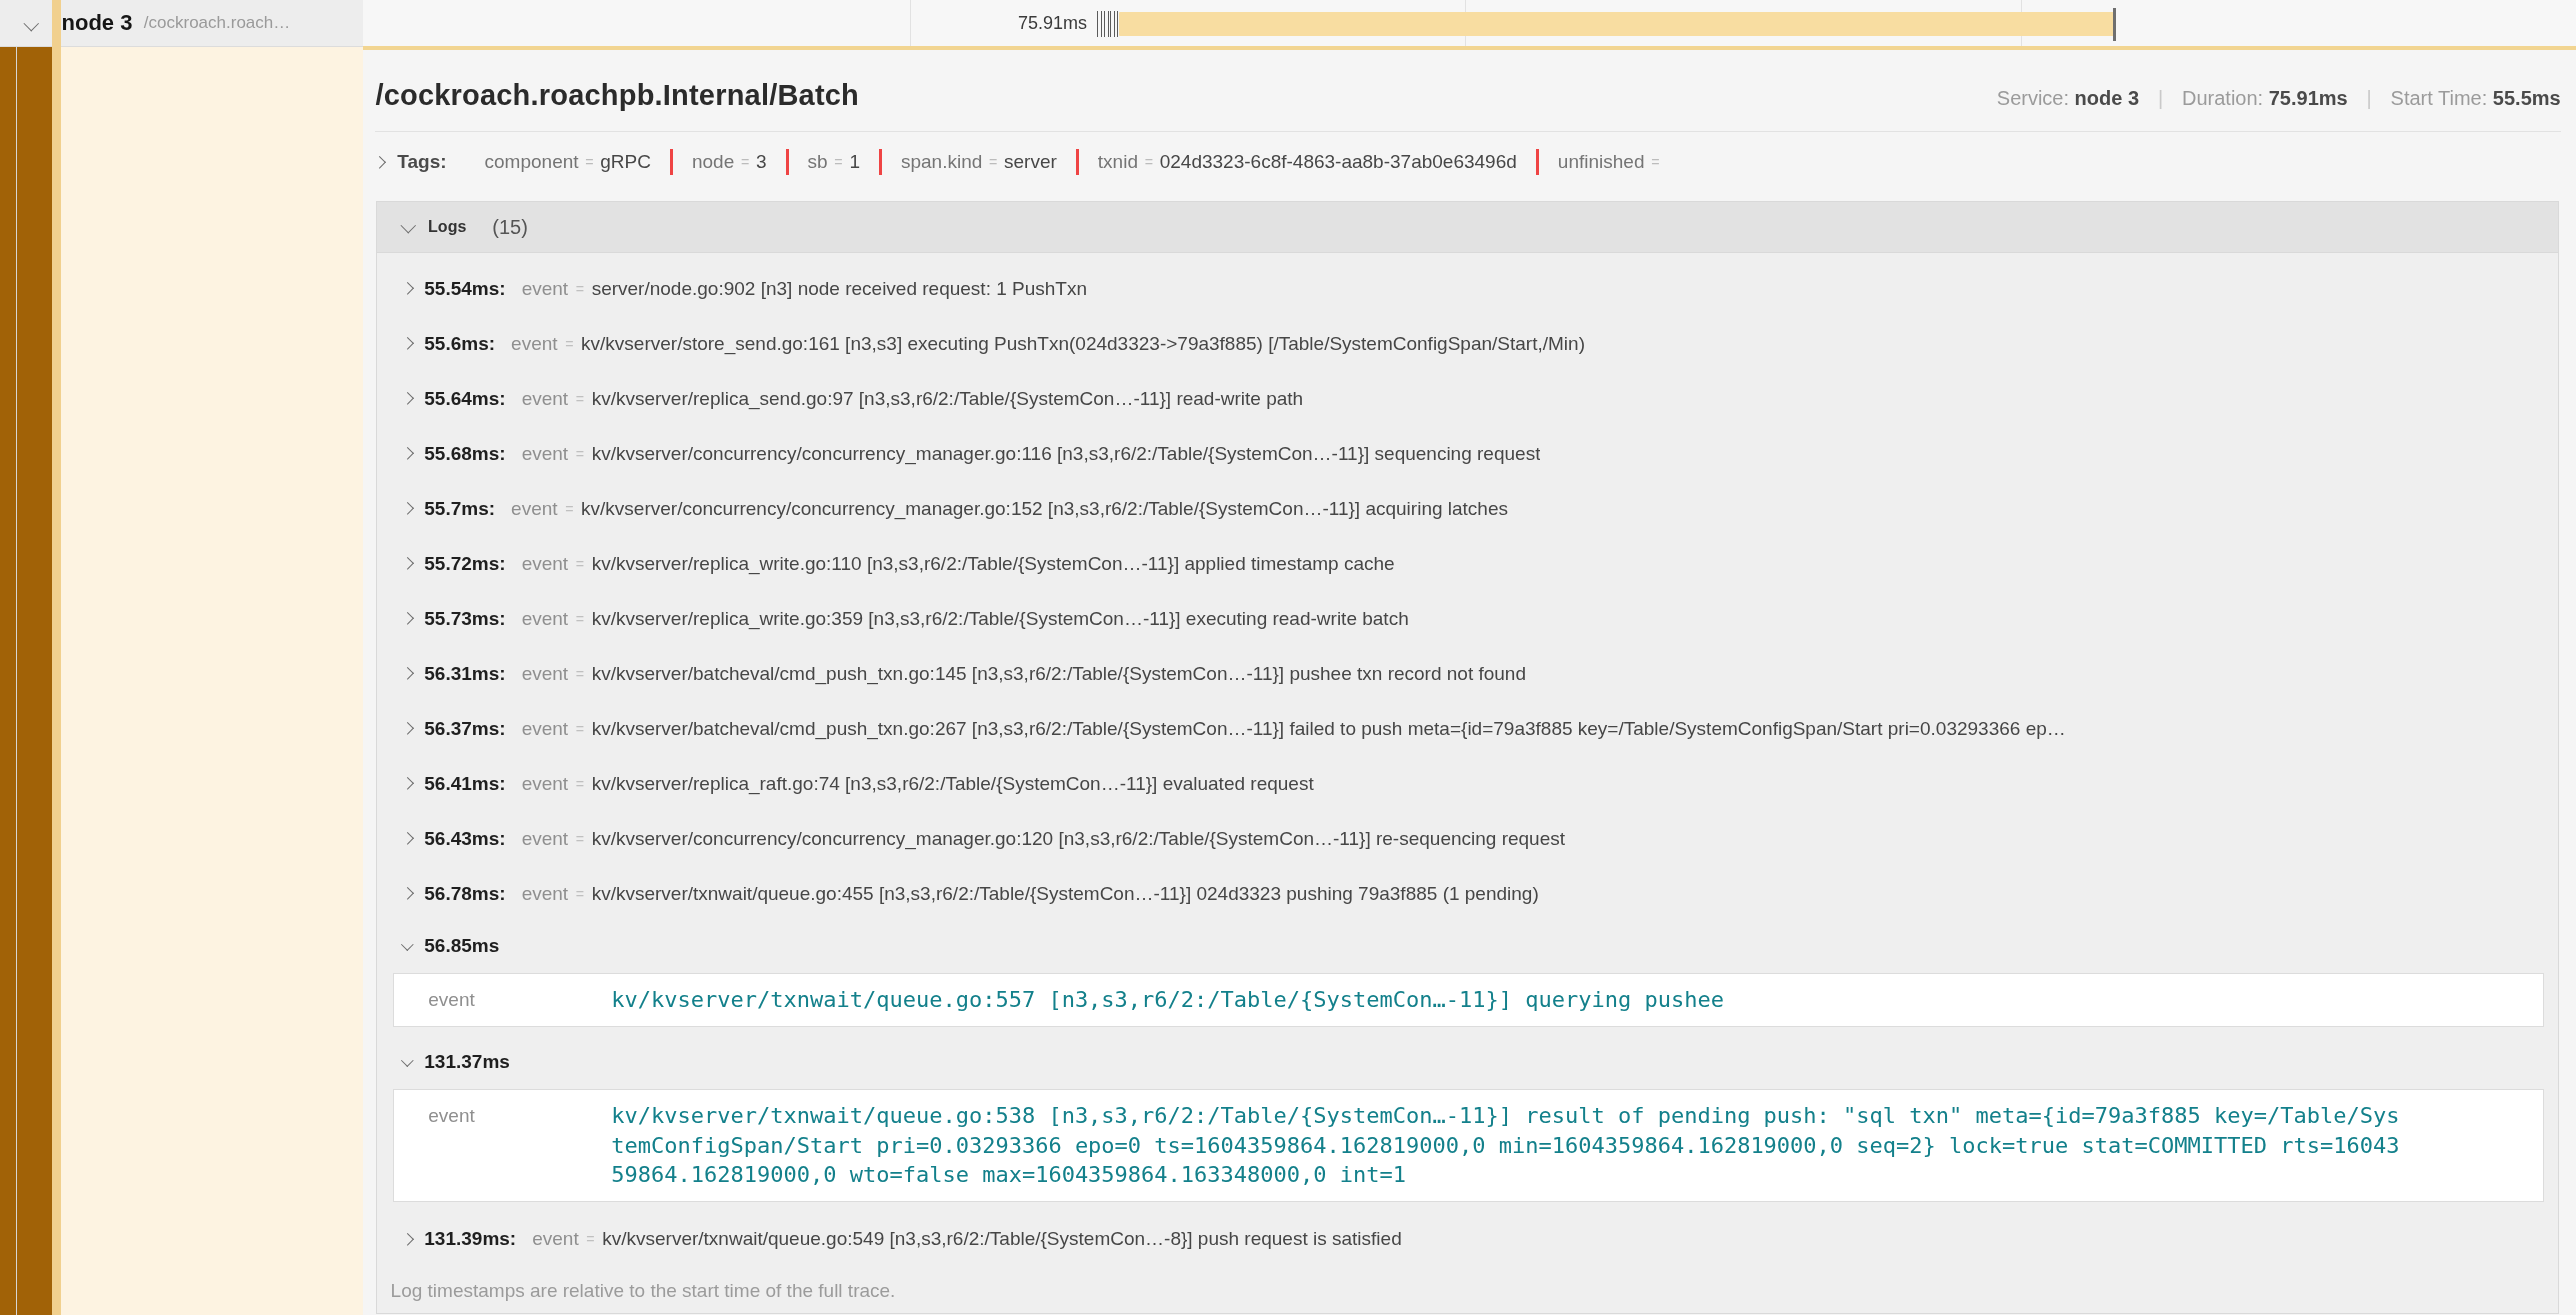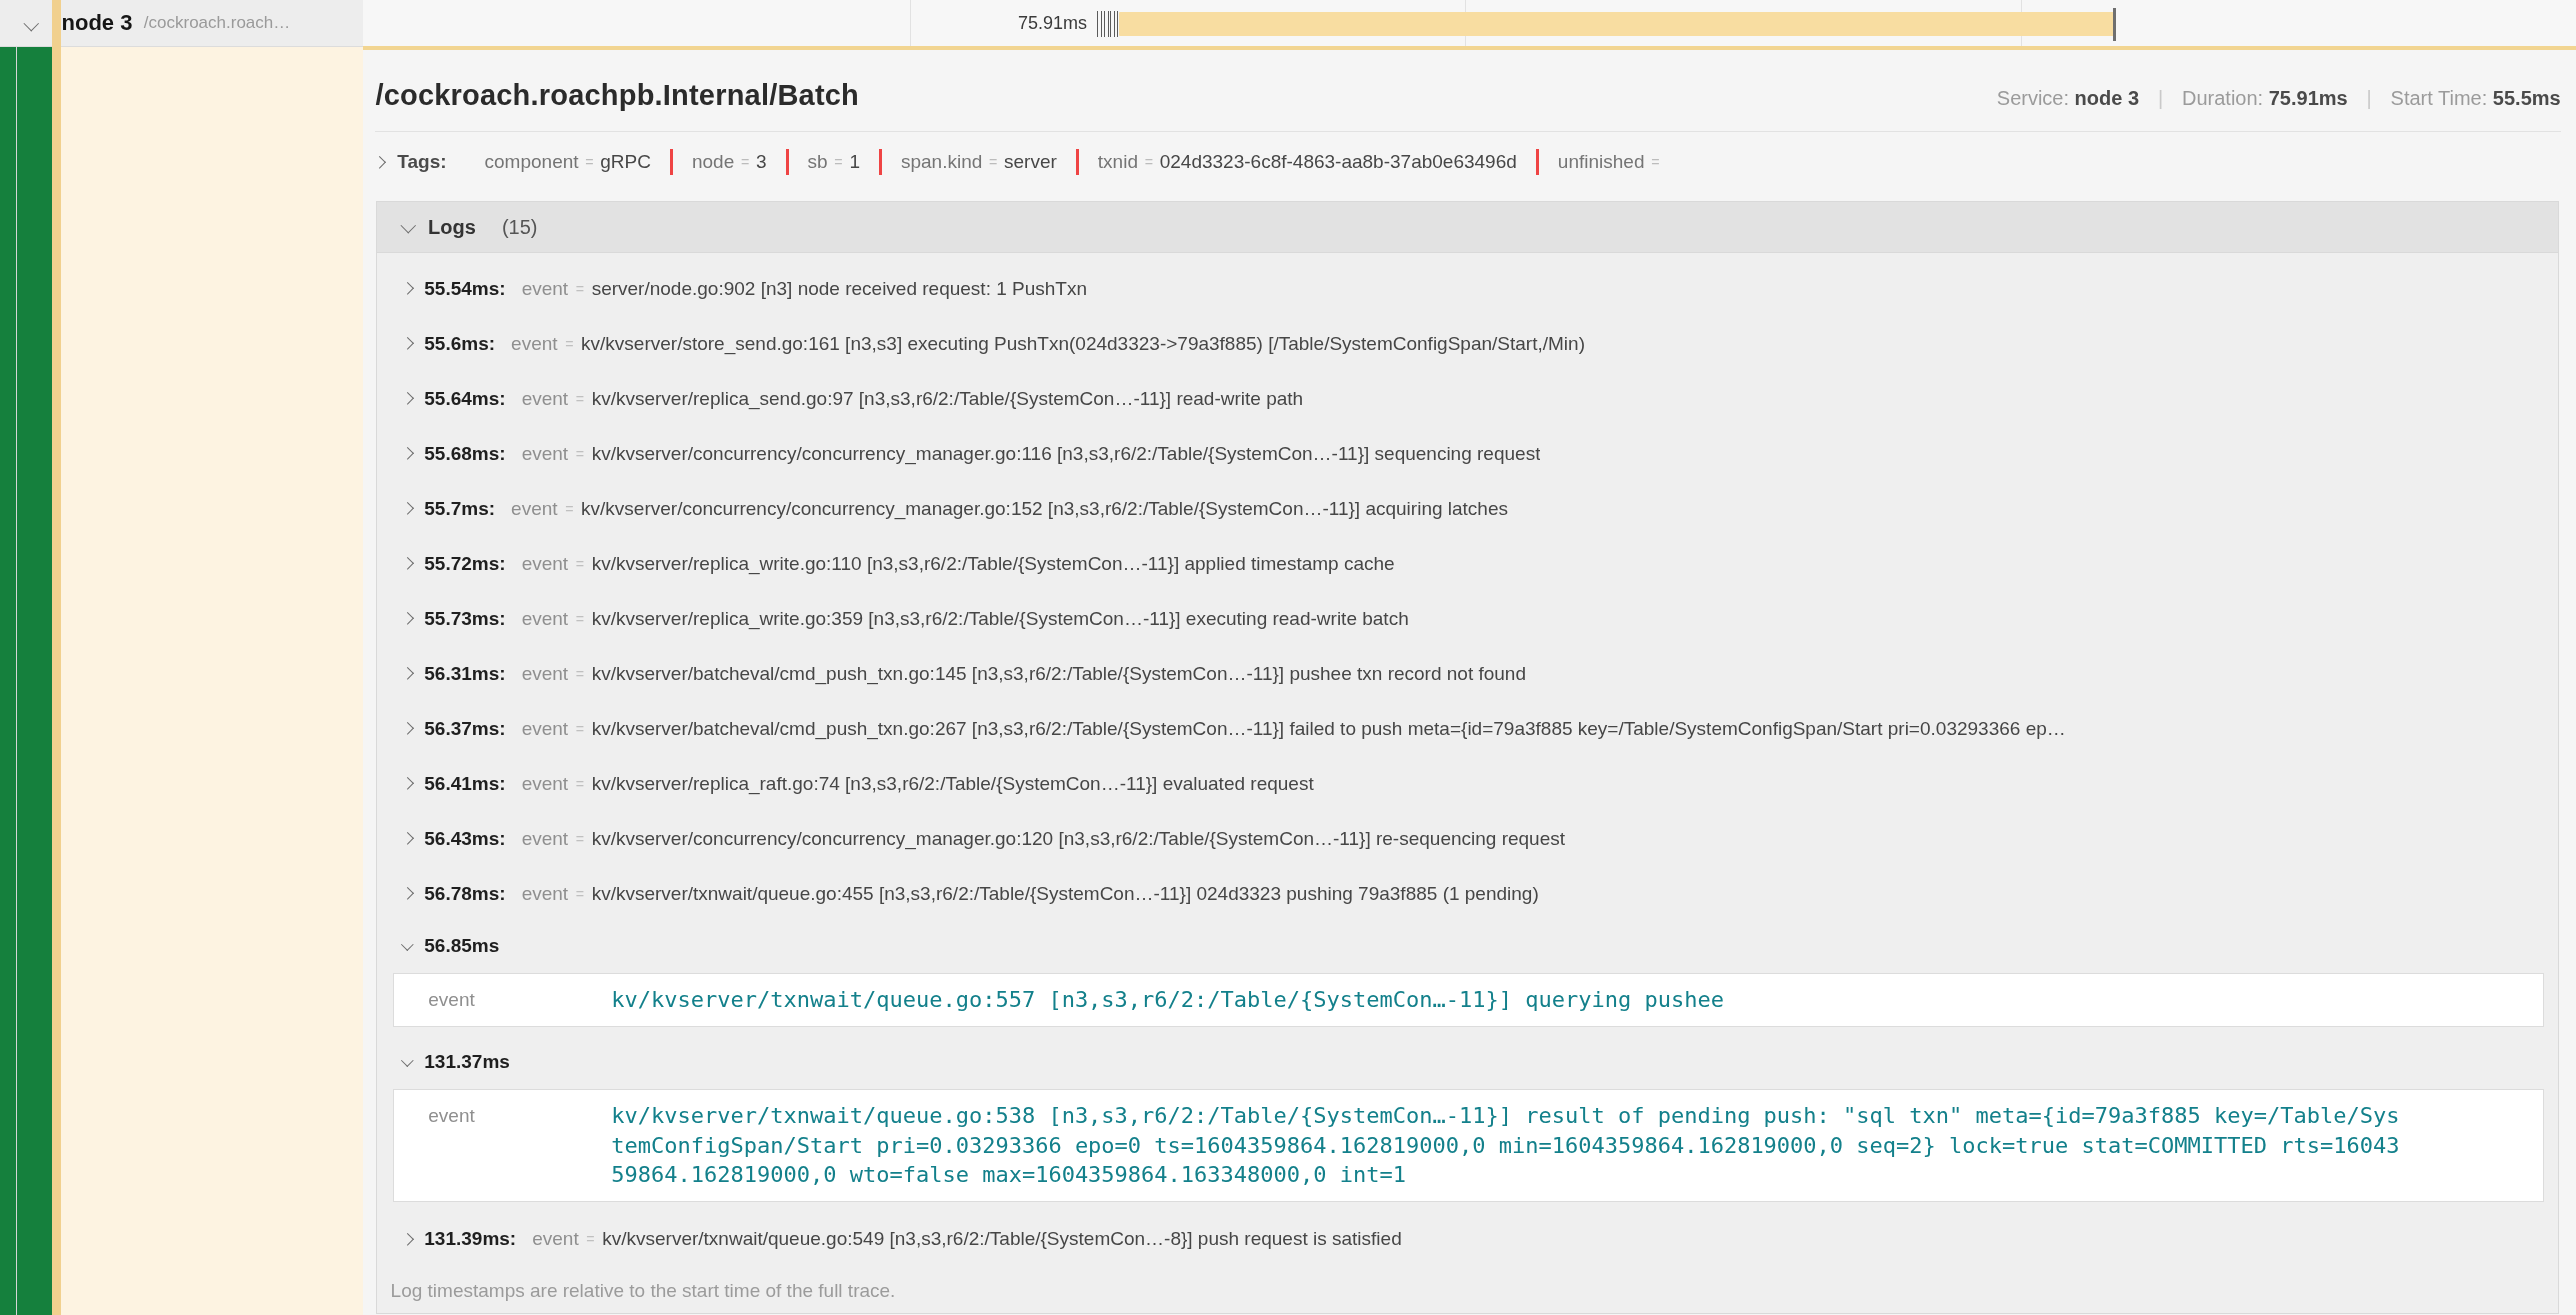--- a/index.html
+++ b/index.html
@@ -1,16 +1,16 @@
 <!DOCTYPE html>
 <html><head>
 <meta charset="utf-8">
 <style>
   html,body{margin:0;padding:0;background:#fff;font-family:"Liberation Sans","DejaVu Sans",sans-serif;}
-  .app{position:relative;width:2576px;height:1316px;background:#15803d;overflow:hidden;}
+  .app{position:relative;width:2576px;height:1316px;background:#a16207;overflow:hidden;}
 
   
   .gutter-line{position:absolute;left:16px;top:46px;width:1px;height:1270px;background:#d6d6d6;}
   .accent-bar{position:absolute;left:52px;top:0;width:8.6px;height:1316px;background:#f1d08e;z-index:6;}
   .name-col-bg{position:absolute;left:61px;top:46px;width:302px;height:1270px;background:#fdf3e1;z-index:1;}
 
   
   .span-row-left{position:absolute;left:0;top:0;width:363px;height:46px;background:#ededed;border-bottom:1px solid #dcdcdc;display:flex;align-items:center;z-index:5;}
   .span-row-left .chev-wrap{margin-left:26px;}
   .span-name{font-size:22px;font-weight:bold;color:#161616;margin-left:25px;white-space:nowrap;}
@@ -38,21 +38,21 @@
   .tags-label{font-size:19px;font-weight:bold;color:#4a4a4a;margin:0 19px 0 13.3px;}
   .tag-item{display:flex;align-items:center;padding:1.9px 19px;border-left:3px solid #ef4444;font-size:19px;white-space:nowrap;}
   .tag-item:first-of-type{border-left:none;}
   .tag-key{color:#757575;}
   .tag-eq{color:#bcbcbc;font-size:14.3px;margin:0 6.7px;}
   .tag-val{color:#474747;}
 
   
   .logs-box{margin:11.4px 17px 0 13.3px;border:1px solid #d9d9d9;background:#efefef;}
   .logs-header{height:50px;background:#e2e2e2;border-bottom:1px solid #d9d9d9;display:flex;align-items:center;padding-left:26px;}
-  .logs-title{font-size:20px;font-weight:bold;color:#333;margin-left:14.3px;}
+  .logs-title{font-size:16px;font-weight:bold;color:#333;margin-left:14.3px;}
   .logs-count{font-size:20px;color:#555;margin-left:26px;}
   .log-entries{padding-top:7.6px;}
   .log-row{height:55px;display:flex;align-items:center;padding-left:26px;white-space:nowrap;overflow:hidden;text-align:right;}
   .log-time{font-size:19px;font-weight:bold;color:#1f1f1f;margin-left:12.4px;}
   .log-field{font-size:19px;color:#8f8f8f;margin-left:16px;}
   .log-eq{font-size:14.3px;color:#c0c0c0;margin:0 7.6px;}
   .log-msg{font-size:19px;color:#464646;overflow:hidden;}
   .log-group-header{height:50px;display:flex;align-items:center;padding-left:26px;}
   .log-kv-box{background:#fff;border:1px solid #dcdcdc;margin:1.9px 14.3px 9.5px 16px;padding:11.4px 0;display:flex;}
   .kv-label{width:217px;flex:none;padding-left:34px;font-size:19px;color:#8f8f8f;line-height:29.6px;box-sizing:border-box;}

